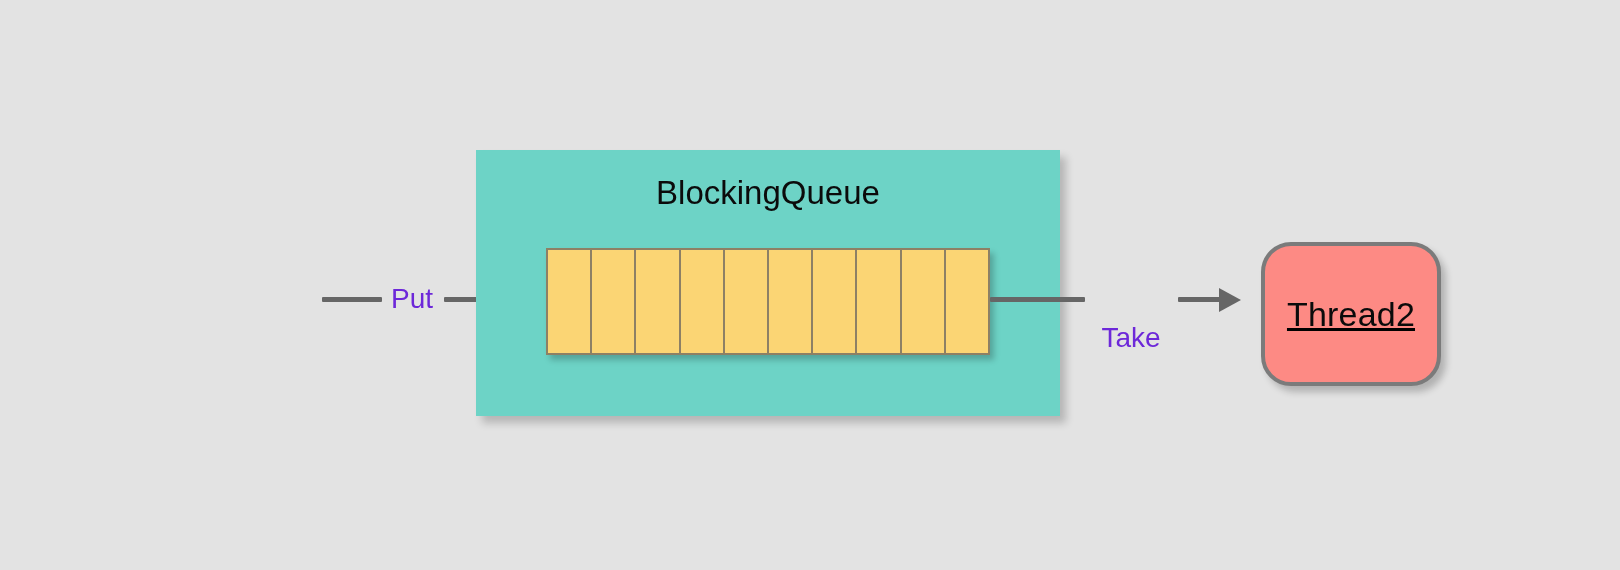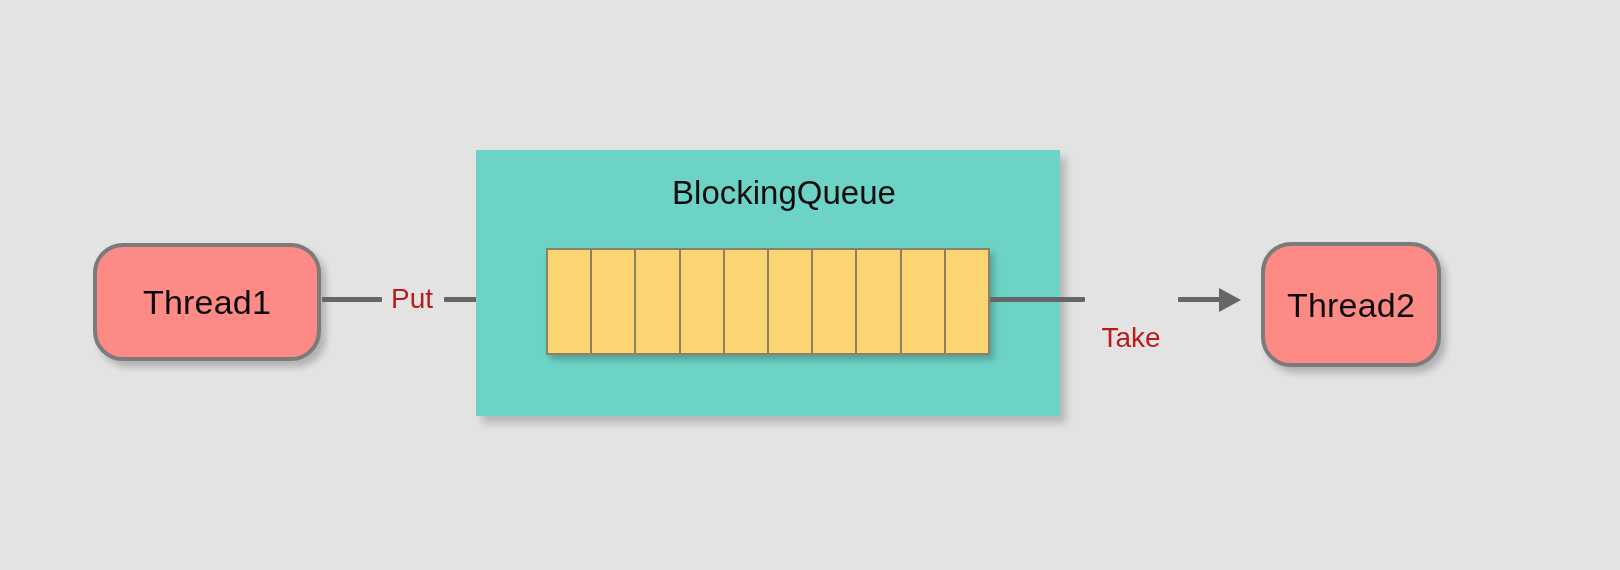--- a/index.html
+++ b/index.html
@@ -44,36 +44,37 @@
   #thread1-node {
     left: 93px;
     top: 243px;
     width: 228px;
     height: 118px;
   }
   #thread2-node {
     left: 1261px;
     top: 242px;
     width: 180px;
-    height: 125px;
+    height: 144px;
+    text-decoration: underline;
   }
 
   
   #queue-container {
     position: absolute;
     left: 476px;
     top: 150px;
     width: 584px;
     height: 266px;
     background: #6dd3c6;
     box-shadow: 6px 7px 8px rgba(0, 0, 0, 0.20);
   }
   #queue-title {
     position: absolute;
-    left: 16px;
+    left: 0;
     top: 26px;
     width: 584px;
     text-align: center;
     font-size: 33px;
     color: #0b0b0b;
     line-height: 1;
     white-space: nowrap;
   }
 
   
@@ -109,21 +110,21 @@
     position: absolute;
     width: 0;
     height: 0;
     border-top: 12px solid transparent;
     border-bottom: 12px solid transparent;
     border-left: 22px solid #666666;
   }
   .conn-label {
     position: absolute;
     font-size: 28px;
-    color: #b91c1c;
+    color: #6d28d9;
     line-height: 1;
     white-space: nowrap;
     text-align: center;
   }
 
   
   #put-line-left   { left: 322px; top: 297px; width: 60px; }
   #put-label       { left: 382px; top: 285px; width: 60px; }
   #put-line-right  { left: 444px; top: 297px; width: 82px; }
   #put-arrow       { left: 524px; top: 288px; }
@@ -132,23 +133,20 @@
   #take-line-left  { left: 990px; top: 297px; width: 95px; }
   #take-label      { left: 1089px; top: 284px; width: 84px; margin-top: 40px; }
   #take-line-right { left: 1178px; top: 297px; width: 42px; }
   #take-arrow      { left: 1219px; top: 288px; }
 </style>
 </head>
 <body>
 
 <div id="canvas">
 
-  <div id="thread1-node" class="thread-node">
-    <span class="node-label">Thread1</span>
-  </div>
 
   <div id="put-line-left" class="conn-line"></div>
   <div id="put-label" class="conn-label">Put</div>
   <div id="put-line-right" class="conn-line"></div>
   <div id="put-arrow" class="conn-arrow"></div>
 
   <div id="queue-container">
     <div id="queue-title">BlockingQueue</div>
     <div id="queue-cells">
       <div class="queue-cell"></div>

